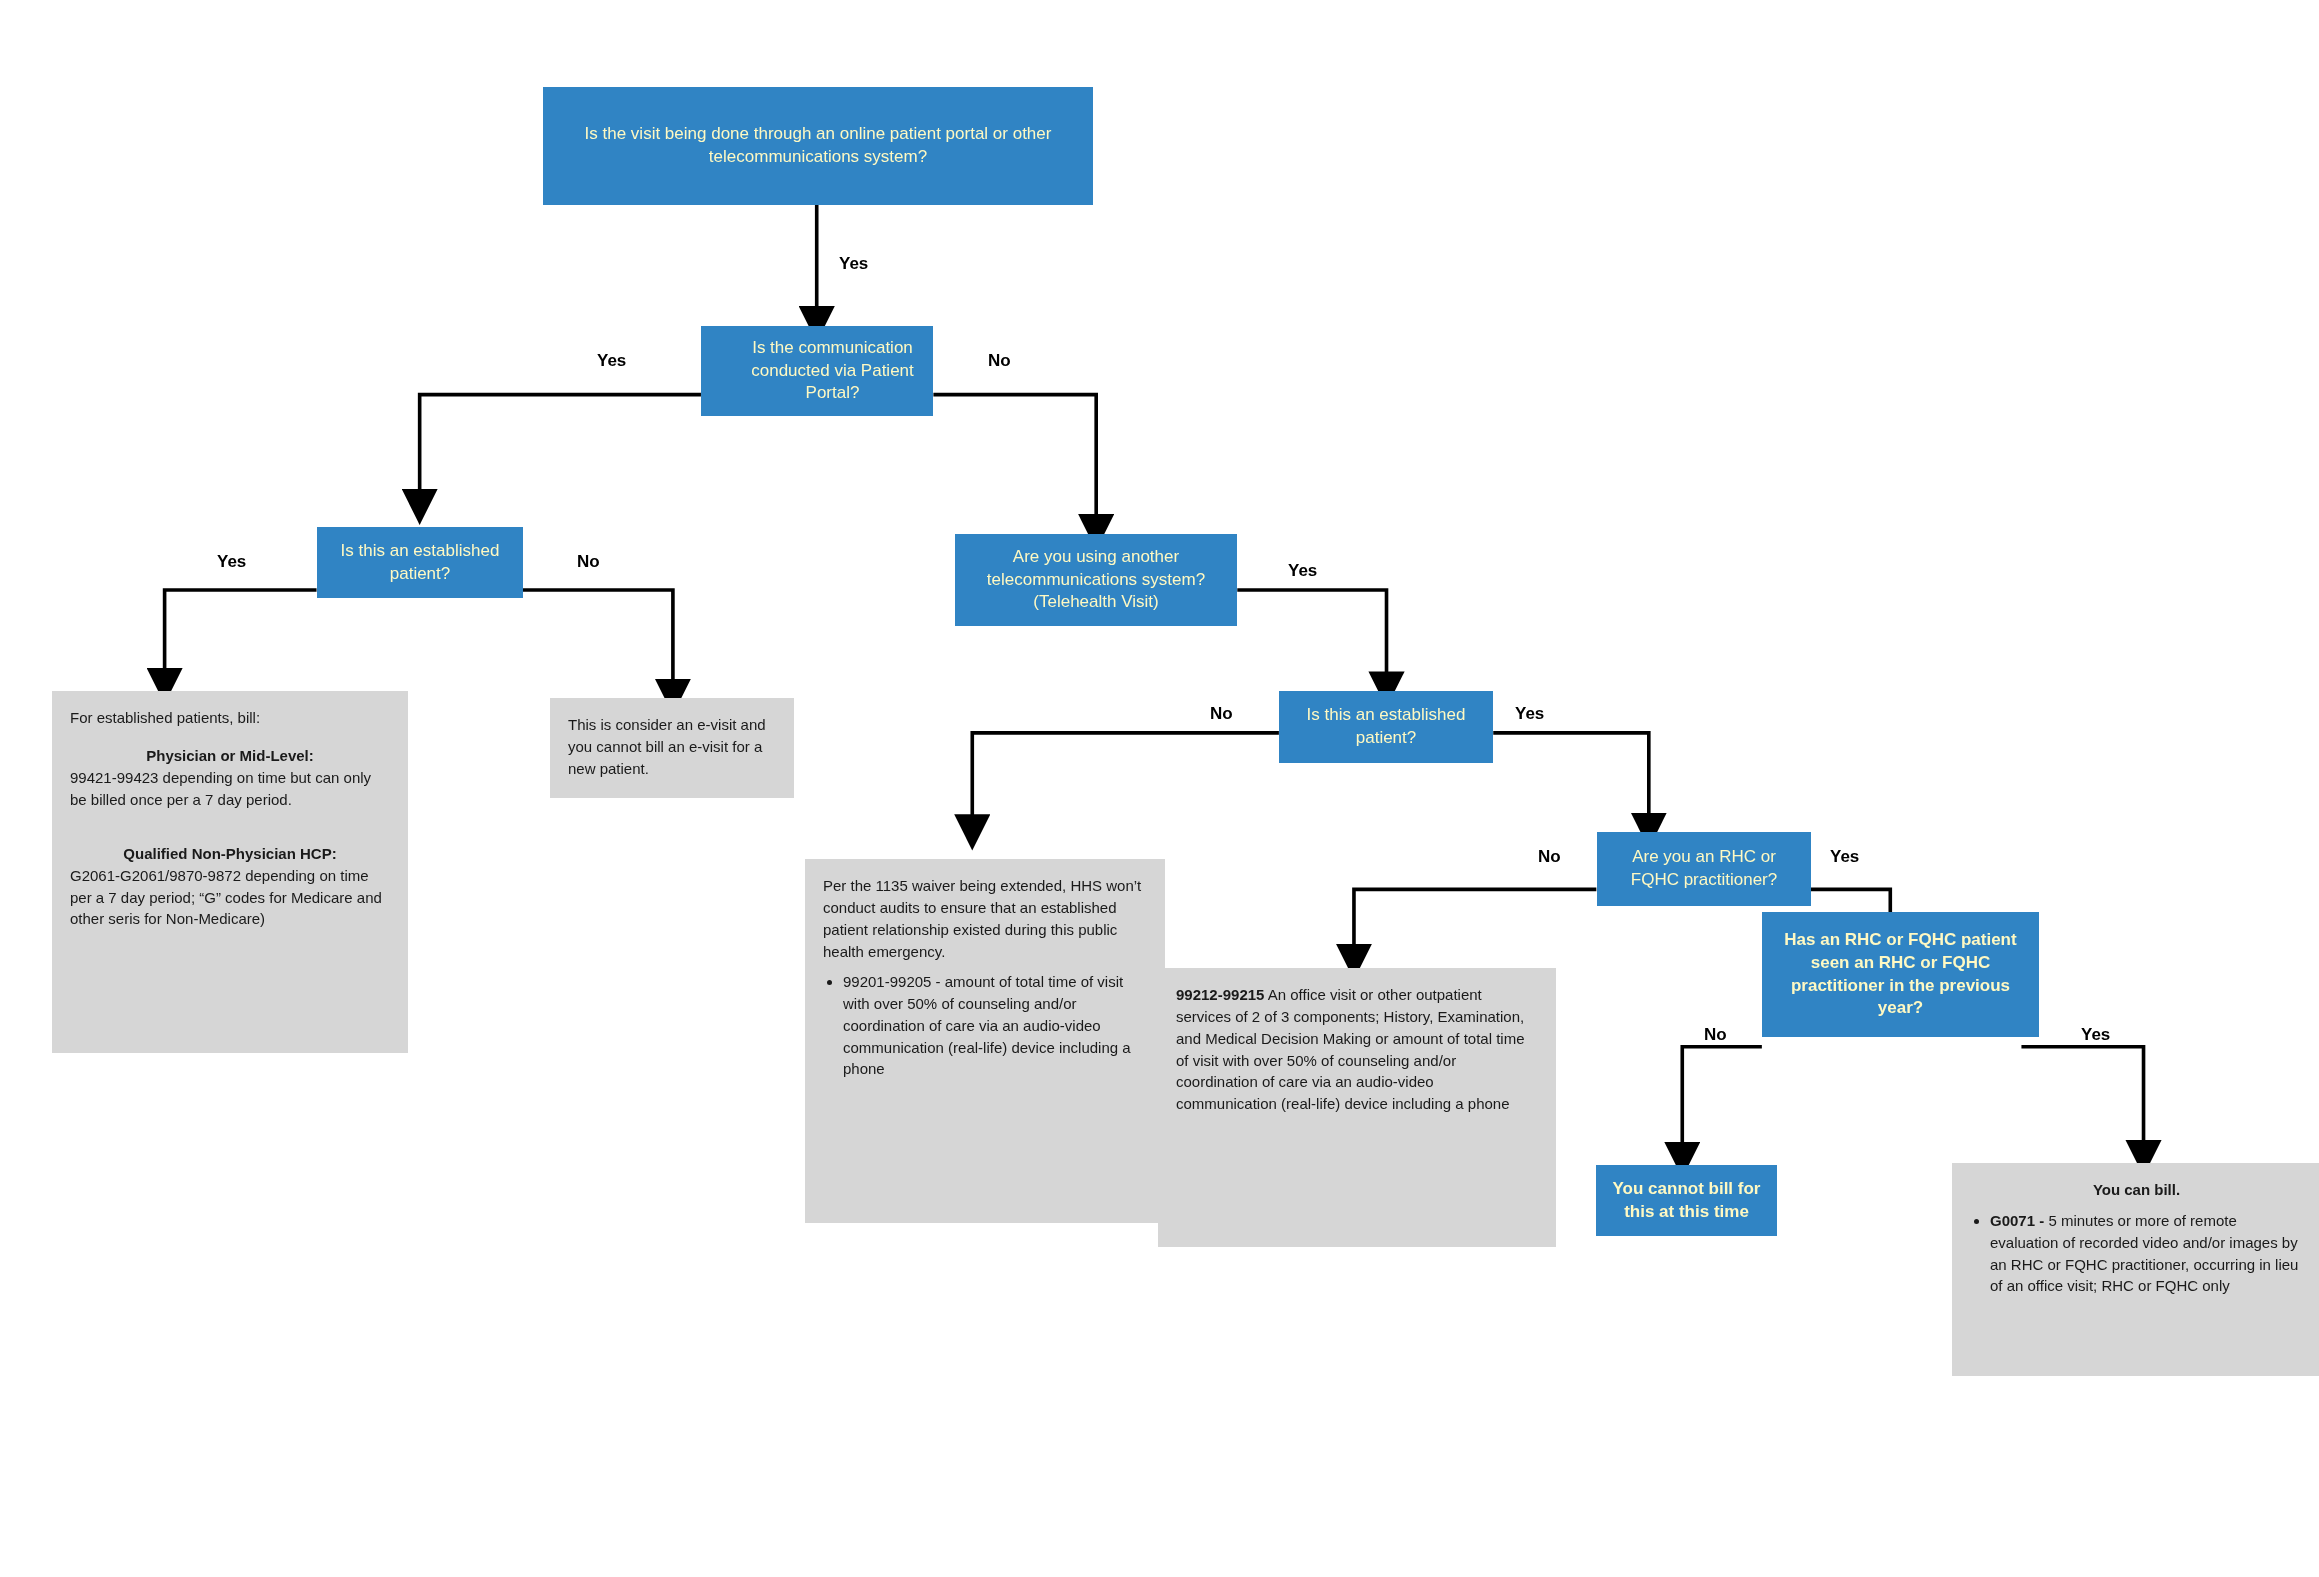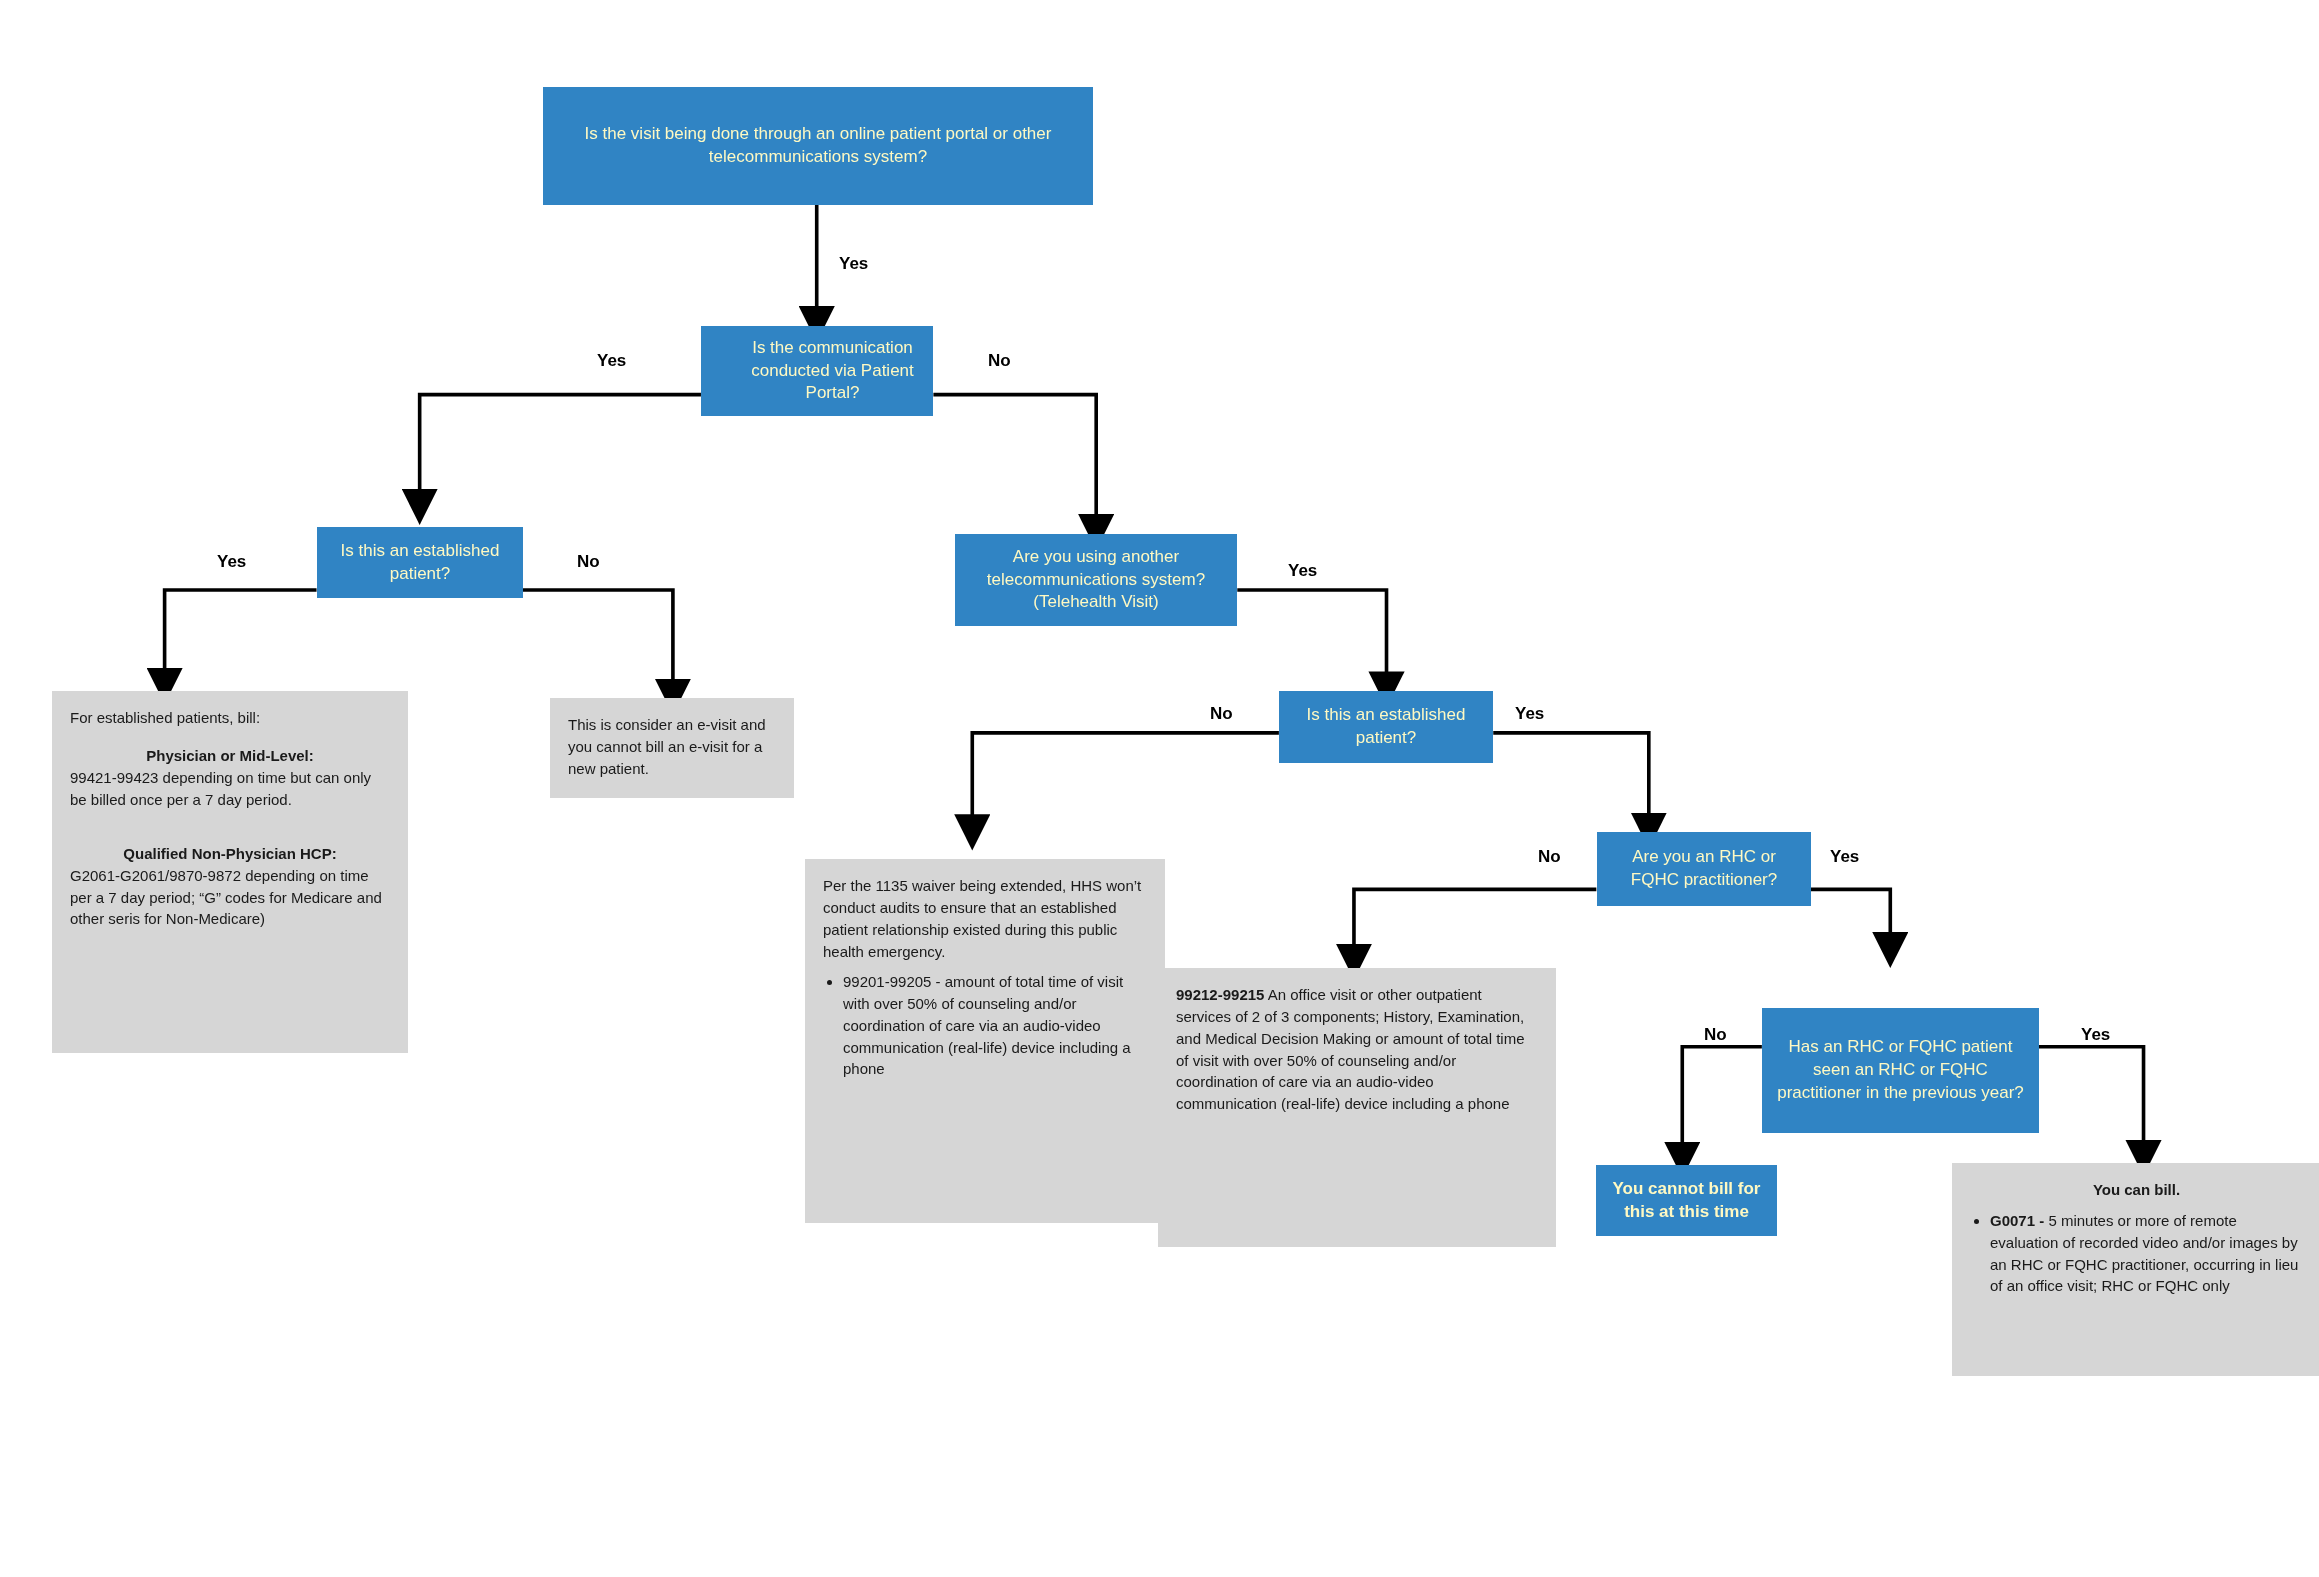--- a/index.html
+++ b/index.html
@@ -120,21 +120,21 @@
   <div class="node" style="left:701px; top:326px; width:232px; height:90px;padding-left:40px;">Is the communication conducted via Patient Portal?</div>
 
   <div class="node" style="left:317px; top:527px; width:206px; height:71px;">Is this an established patient?</div>
 
   <div class="node" style="left:955px; top:534px; width:282px; height:92px;">Are you using another telecommunications system? (Telehealth Visit)</div>
 
   <div class="node" style="left:1279px; top:691px; width:214px; height:72px;">Is this an established patient?</div>
 
   <div class="node" style="left:1597px; top:832px; width:214px; height:74px;">Are you an RHC or FQHC practitioner?</div>
 
-  <div class="node" style="left:1762px; top:1008px; width:277px; height:125px;">Has an RHC or FQHC patient seen an RHC or FQHC practitioner in the previous year?</div>
+  <div class="node" style="left:1762px; top:912px; width:277px; height:125px;font-weight:bold;">Has an RHC or FQHC patient seen an RHC or FQHC practitioner in the previous year?</div>
 
   <div class="gray" style="left:52px; top:691px; width:356px; height:362px;">
     <p>For established patients, bill:</p>
     <div class="gap"></div>
     <p class="strong">Physician or Mid-Level:</p>
     <p>99421-99423 depending on time but can only be billed once per a 7 day period.</p>
     <div class="gap"></div>
     <div class="gap"></div>
     <p class="strong">Qualified Non-Physician HCP:</p>
     <p>G2061-G2061/9870-9872 depending on time per a 7 day period; “G” codes for Medicare and other seris for Non-Medicare)</p>

